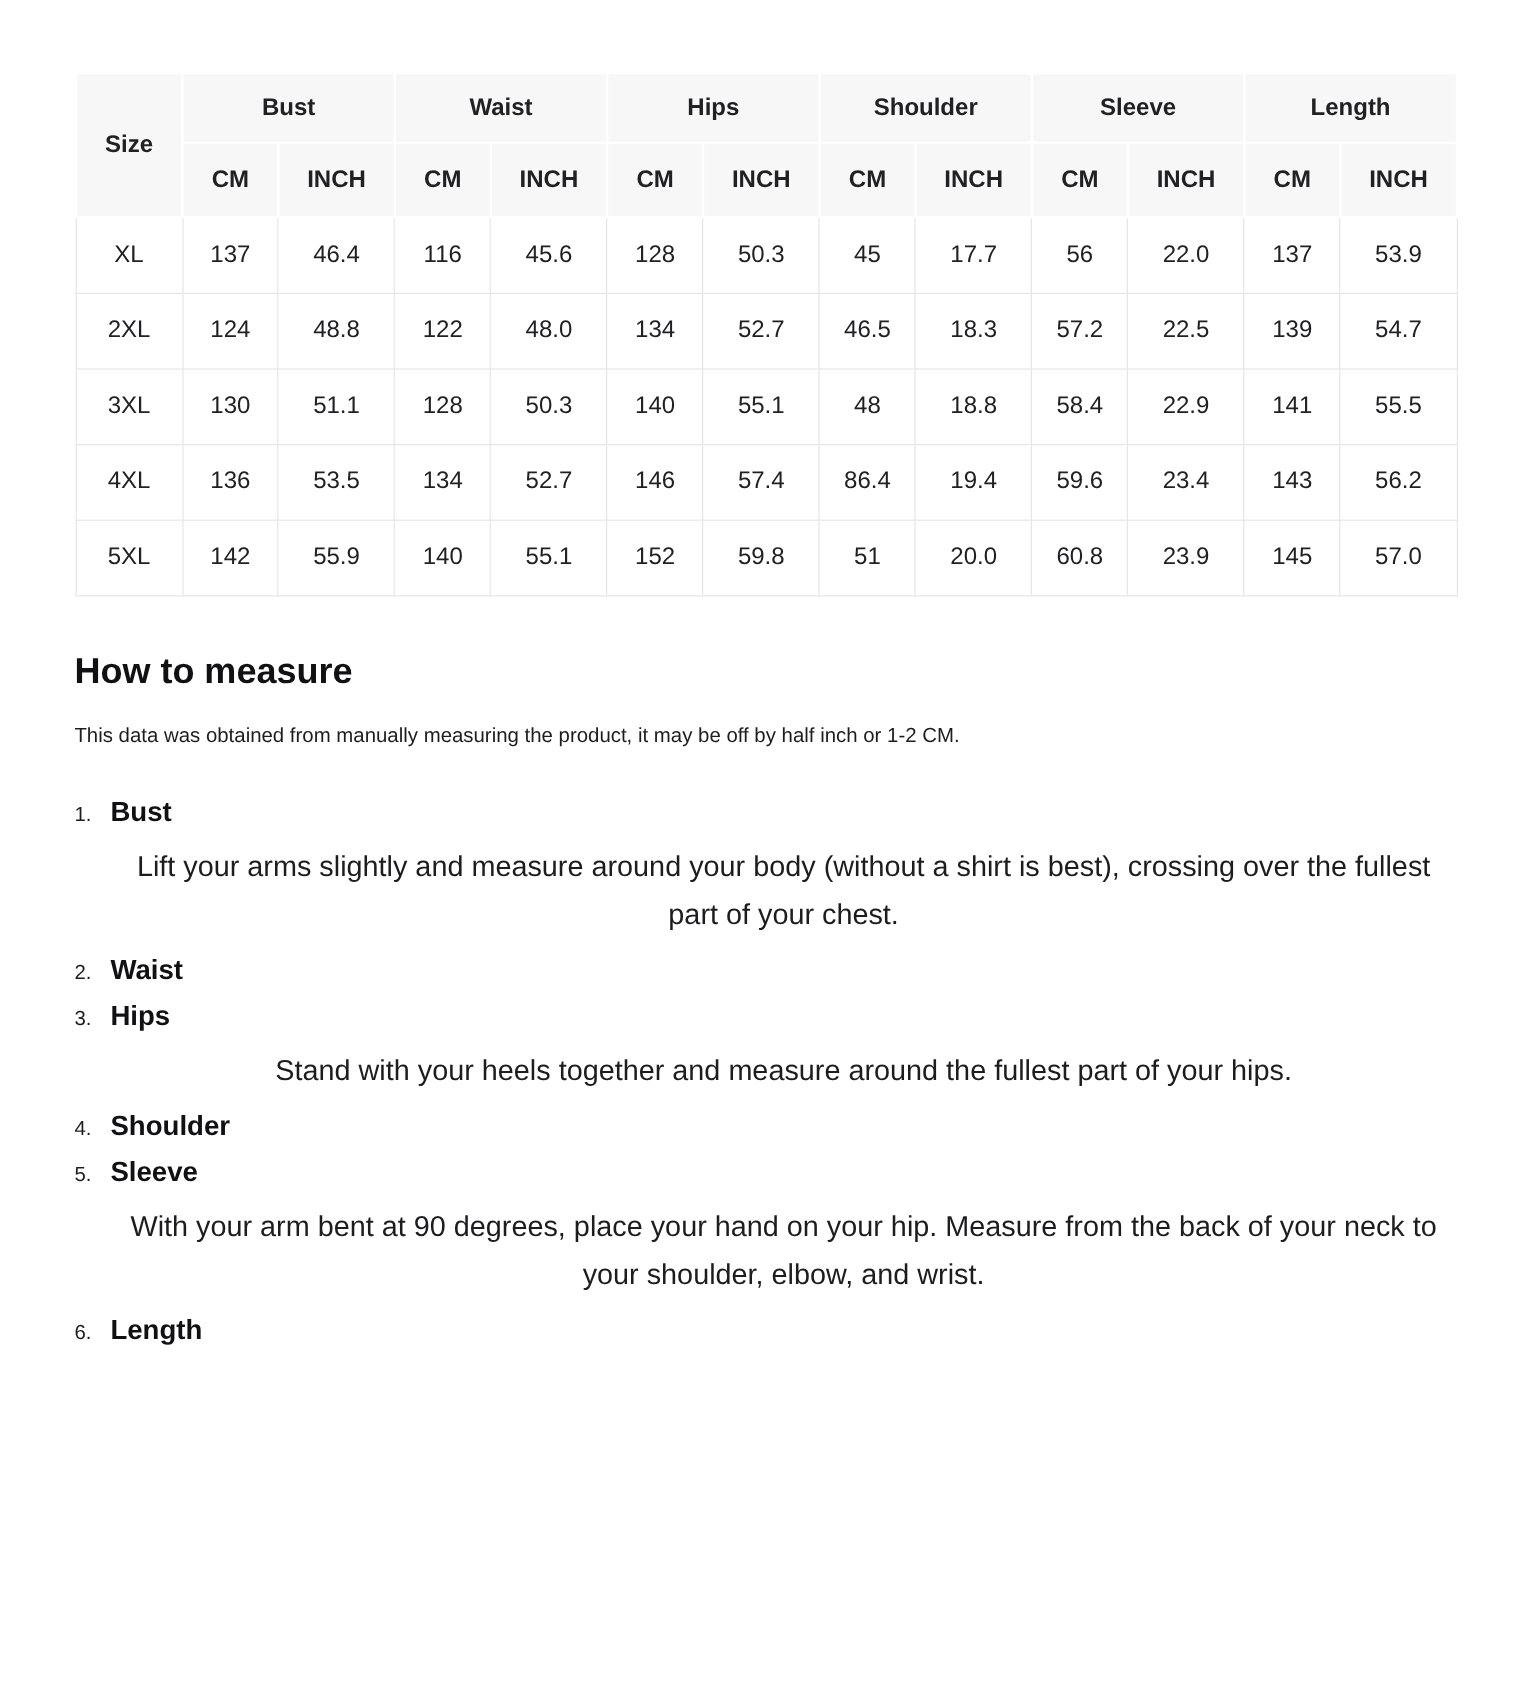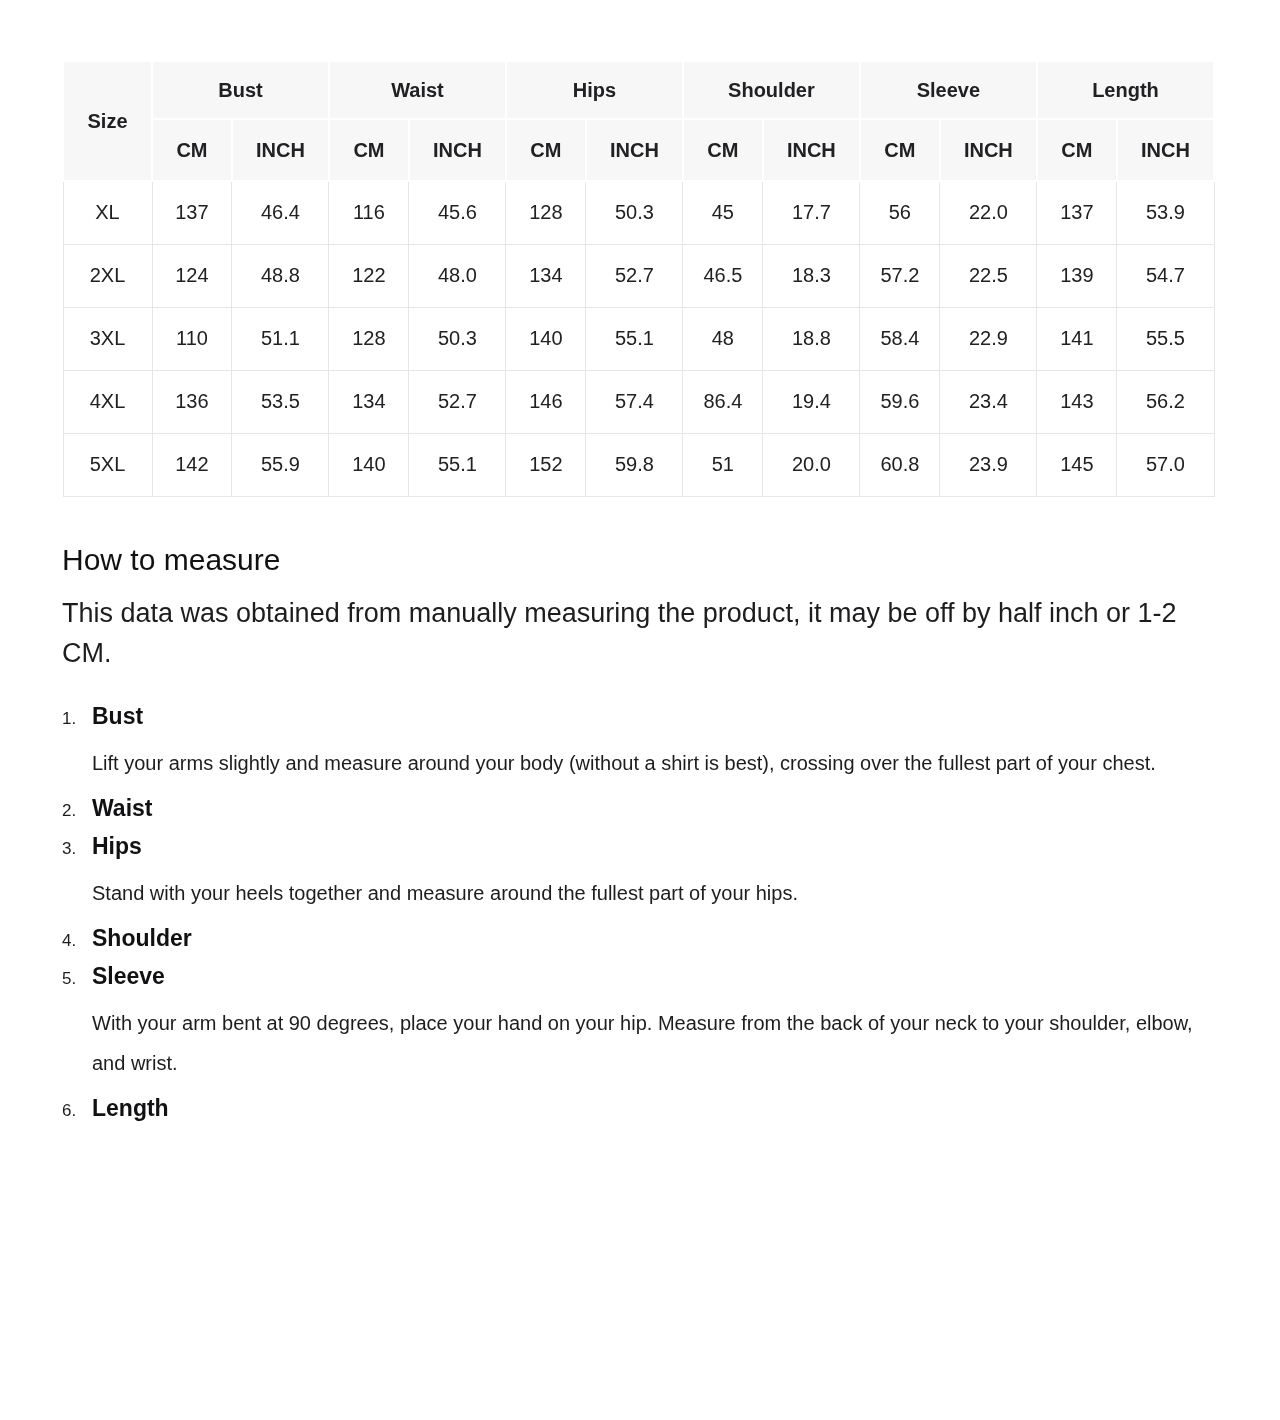--- a/index.html
+++ b/index.html
@@ -37,26 +37,26 @@
     background: #ffffff;
     height: 63px;
     text-align: center;
     vertical-align: middle;
     font-weight: normal;
   }
 
   
   .htm-title {
     font-size: 30px;
-    font-weight: normal;
+    font-weight: bold;
     margin: 46px 0 16px 0;
     color: #111113;
   }
   .htm-intro {
-    font-size: 27px;
+    font-size: 17px;
     line-height: 40px;
     max-width: 1156px;
     margin: 16px 0 28px 0;
   }
   .steps { list-style: none; }
   .step { margin-bottom: 5px; }
   .step-title {
     display: flex;
     align-items: baseline;
     line-height: 30px;
@@ -66,23 +66,24 @@
     flex: 0 0 30px;
     width: 30px;
   }
   .step-label {
     font-size: 23px;
     font-weight: bold;
     color: #111113;
   }
   .step-desc {
     margin: 9px 0 10px 30px;
-    font-size: 20px;
+    font-size: 24px;
     line-height: 40px;
     max-width: 1122px;
+    text-align: center;
   }
 </style>
 </head>
 <body>
 
 <div class="page">
 
   <table class="size-table">
       <colgroup>
         <col style="width: 88px;">
@@ -150,21 +151,21 @@
           <td>52.7</td>
           <td>46.5</td>
           <td>18.3</td>
           <td>57.2</td>
           <td>22.5</td>
           <td>139</td>
           <td>54.7</td>
         </tr>
         <tr>
           <td>3XL</td>
-          <td>110</td>
+          <td>130</td>
           <td>51.1</td>
           <td>128</td>
           <td>50.3</td>
           <td>140</td>
           <td>55.1</td>
           <td>48</td>
           <td>18.8</td>
           <td>58.4</td>
           <td>22.9</td>
           <td>141</td>

